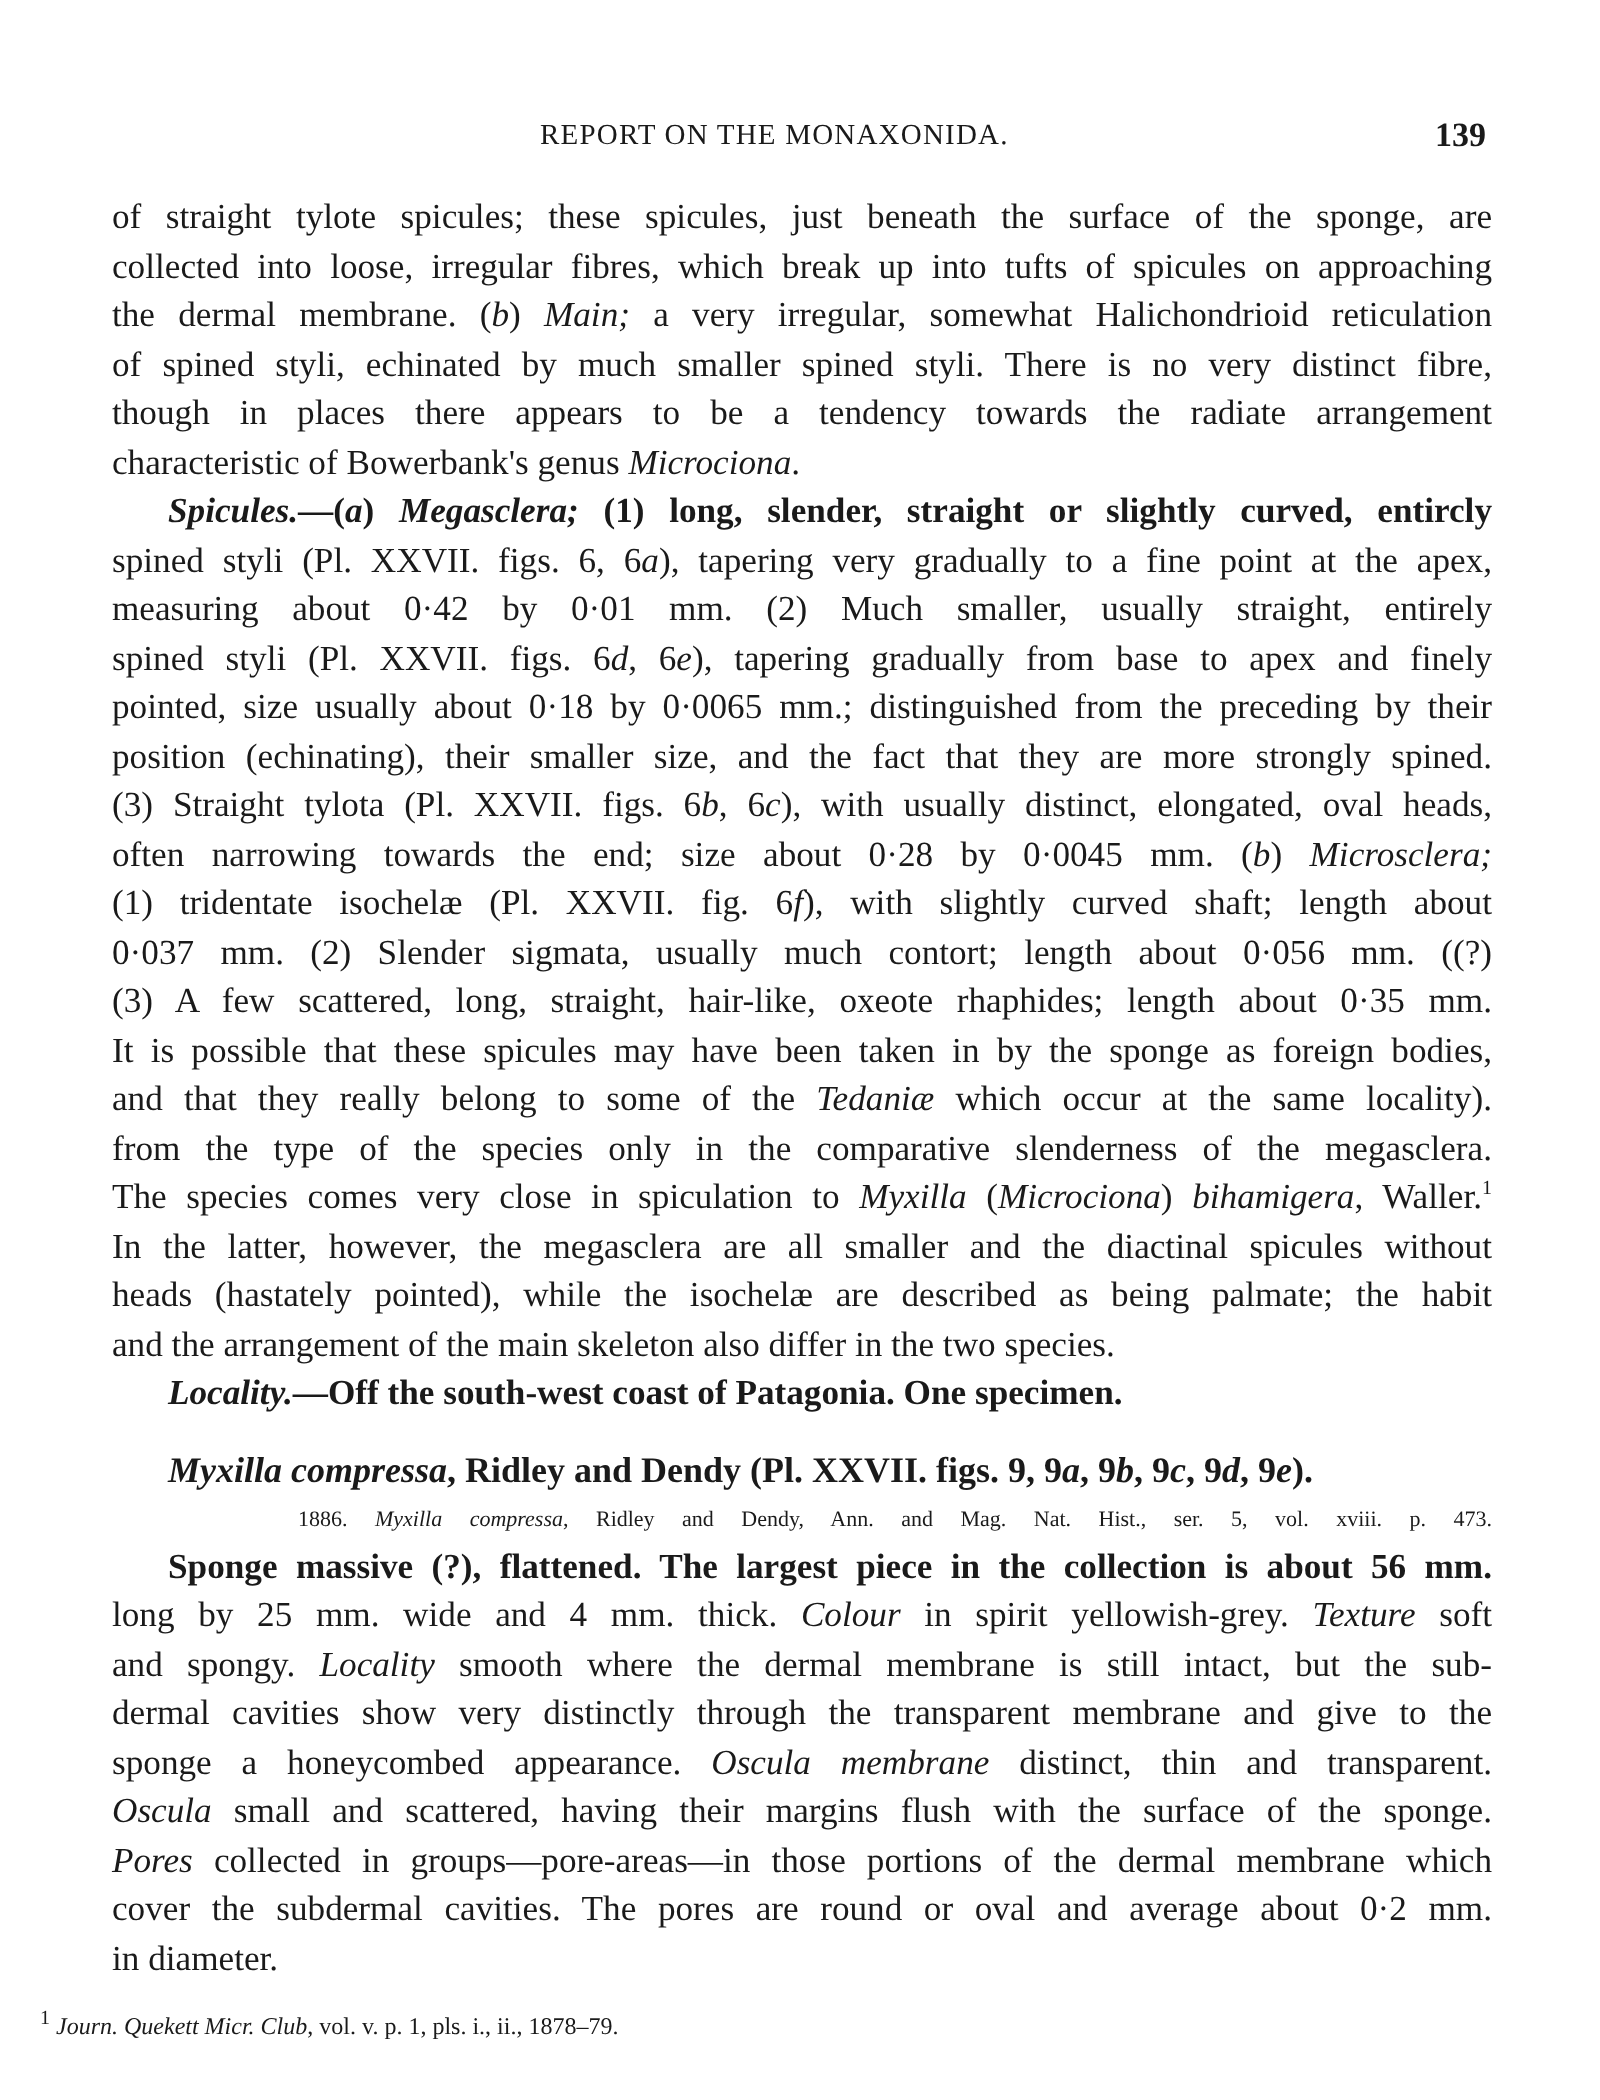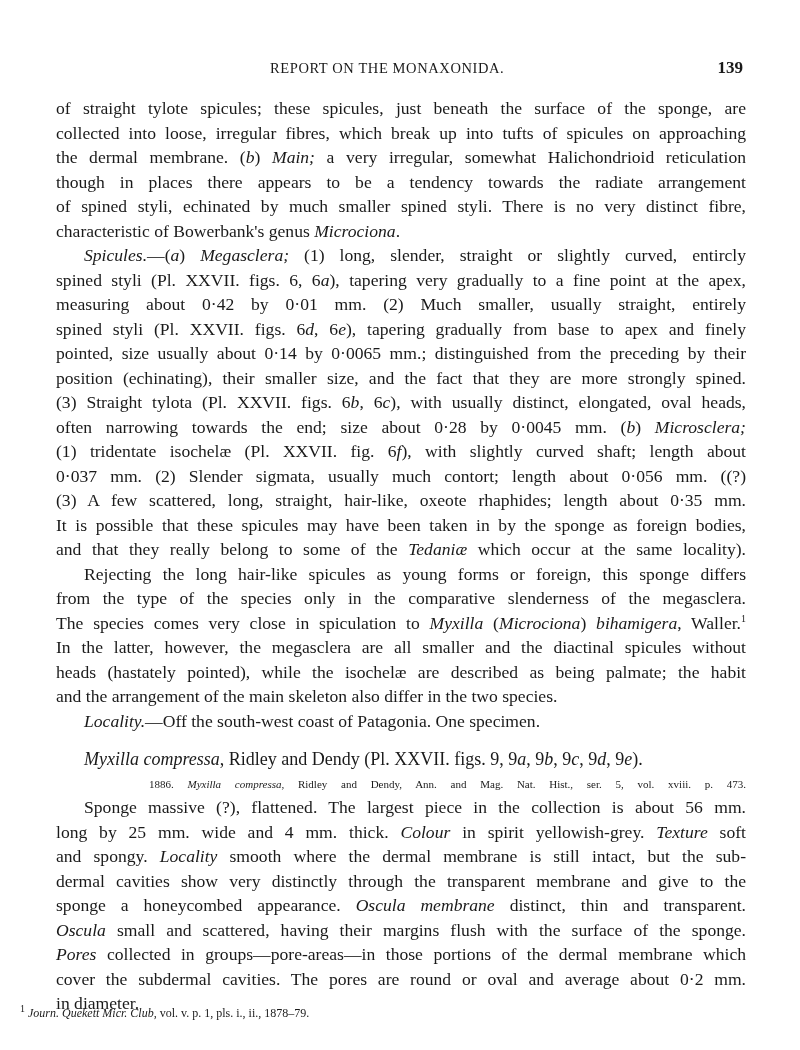--- a/index.html
+++ b/index.html
@@ -6,24 +6,24 @@
   body { width: 800px; height: 1050px; position: relative; overflow: hidden;
          font-family: "Liberation Serif", "DejaVu Serif", serif; color: #1a1a1a; }
   .page { position: absolute; left: 0; top: 16px; width: 712px; height: 1050px; }
   .running-head { position: absolute; top: 44px; left: 0; width: 800px; height: 20px; }
   .running-title { position: absolute; left: 270px; top: 0; font-size: 14.5px; letter-spacing: 0.6px; }
   .page-number { position: absolute; right: 57px; top: -2px; font-size: 17px; font-weight: bold; }
   .body-text { position: absolute; left: 56px; top: 80px; width: 690px; }
   .line { height: 24.5px; line-height: 24.5px; font-size: 17.6px; white-space: nowrap;
           text-align: justify; text-align-last: justify; overflow: visible; }
   .line.last { text-align-last: left; }
-  .indent { padding-left: 28px; }
+  .indent { padding-left: 28px; font-weight: bold; }
   i, .it { font-style: italic; }
   .gap-small { height: 12px; }
-  .species-heading { height: 28px; line-height: 28px; font-size: 18px; padding-left: 28px; white-space: nowrap; }
+  .species-heading { height: 28px; line-height: 28px; font-size: 18px; padding-left: 28px; white-space: nowrap; font-weight: bold; }
   .synonymy { height: 22px; line-height: 22px; font-size: 11px; padding-left: 93px; white-space: nowrap;
               text-align: justify; text-align-last: justify; }
   .footnote { position: absolute; top: 990px; left: 0; width: 800px; font-size: 12px; padding-left: 20px; }
   sup { font-size: 10px; line-height: 0; }
 </style>
 </head>
 <body>
 
 <div class="page">
 
@@ -31,43 +31,42 @@
     <span class="running-title">REPORT ON THE MONAXONIDA.</span>
     <span class="page-number">139</span>
   </div>
 
   <div class="body-text">
 
     <div>
       <div class="line">of straight tylote spicules; these spicules, just beneath the surface of the sponge, are</div>
       <div class="line">collected into loose, irregular fibres, which break up into tufts of spicules on approaching</div>
       <div class="line"><span>the dermal membrane.   (</span><i>b</i><span>) </span><i>Main;</i><span> a very irregular, somewhat Halichondrioid reticulation</span></div>
+      <div class="line">of spined styli, echinated by much smaller spined styli.   There is no very distinct fibre,</div>
       <div class="line">though in places there appears to be a tendency towards the radiate arrangement</div>
-      <div class="line">of spined styli, echinated by much smaller spined styli.   There is no very distinct fibre,</div>
       <div class="line last"><span>characteristic of Bowerbank's genus </span><i>Microciona</i><span>.</span></div>
     </div>
 
     <div>
       <div class="line indent"><i>Spicules.</i><span>—(</span><i>a</i><span>) </span><i>Megasclera;</i><span> (1) long, slender, straight or slightly curved, entircly</span></div>
       <div class="line"><span>spined styli (Pl. XXVII. figs. 6, 6</span><i>a</i><span>), tapering very gradually to a fine point at the apex,</span></div>
       <div class="line">measuring about 0·42 by 0·01 mm.  (2) Much smaller, usually straight, entirely</div>
       <div class="line"><span>spined styli (Pl. XXVII. figs. 6</span><i>d</i><span>, 6</span><i>e</i><span>), tapering gradually from base to apex and finely</span></div>
-      <div class="line">pointed, size usually about 0·14 by 0·0065 mm.; distinguished from the preceding by their</div>
+      <div class="line">pointed, size usually about 0·18 by 0·0065 mm.; distinguished from the preceding by their</div>
       <div class="line">position (echinating), their smaller size, and the fact that they are more strongly spined.</div>
       <div class="line"><span>(3) Straight tylota (Pl. XXVII. figs. 6</span><i>b</i><span>, 6</span><i>c</i><span>), with usually distinct, elongated, oval heads,</span></div>
       <div class="line"><span>often narrowing towards the end; size about 0·28 by 0·0045 mm.   (</span><i>b</i><span>) </span><i>Microsclera;</i></div>
       <div class="line"><span>(1) tridentate isochelæ (Pl. XXVII. fig. 6</span><i>f</i><span>), with slightly curved shaft; length about</span></div>
       <div class="line">0·037 mm.   (2) Slender sigmata, usually much contort; length about 0·056 mm. ((?)</div>
       <div class="line">(3) A few scattered, long, straight, hair-like, oxeote rhaphides; length about 0·35 mm.</div>
       <div class="line">It is possible that these spicules may have been taken in by the sponge as foreign bodies,</div>
       <div class="line"><span>and that they really belong to some of the </span><i>Tedaniæ</i><span> which occur at the same locality).</span></div>
     </div>
 
     <div>
-      <div class="line indent">Rejecting the long hair-like spicules as young forms or foreign, this sponge differs</div>
       <div class="line">from the type of the species only in the comparative slenderness of the megasclera.</div>
       <div class="line"><span>The species comes very close in spiculation to </span><i>Myxilla</i><span> (</span><i>Microciona</i><span>) </span><i>bihamigera</i><span>, Waller.</span><sup>1</sup></div>
       <div class="line">In the latter, however, the megasclera are all smaller and the diactinal spicules without</div>
       <div class="line">heads (hastately pointed), while the isochelæ are described as being palmate; the habit</div>
       <div class="line last">and the arrangement of the main skeleton also differ in the two species.</div>
     </div>
 
     <div class="line indent last"><i>Locality.</i><span>—Off the south-west coast of Patagonia.   One specimen.</span></div>
 
     <div class="gap-small"></div>

